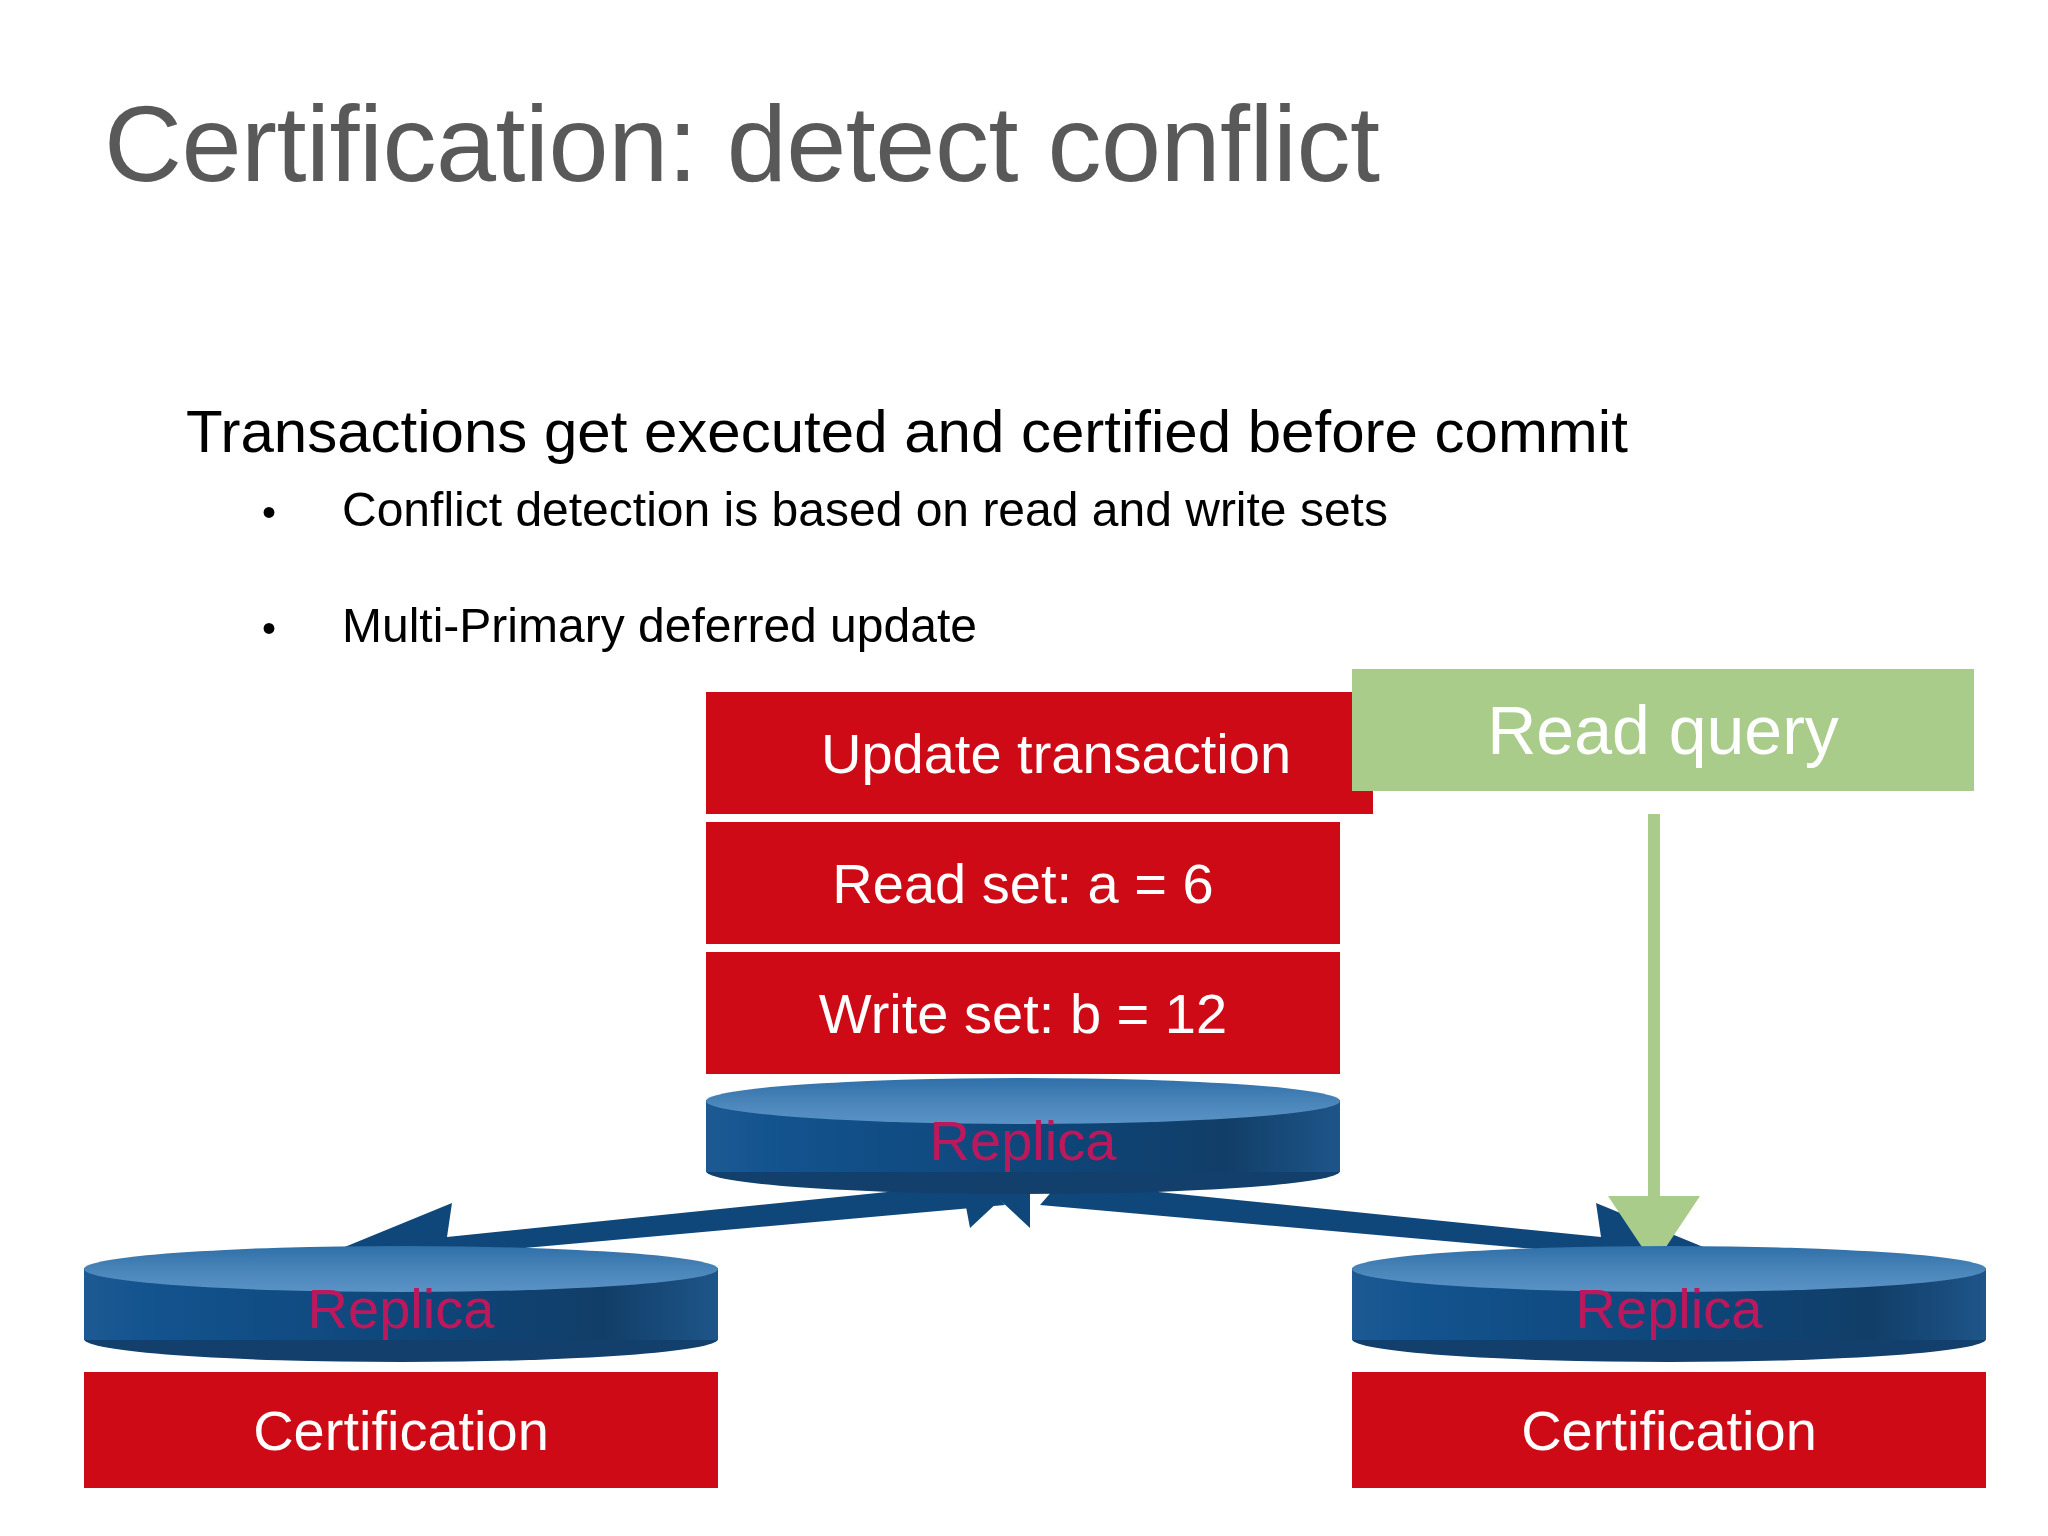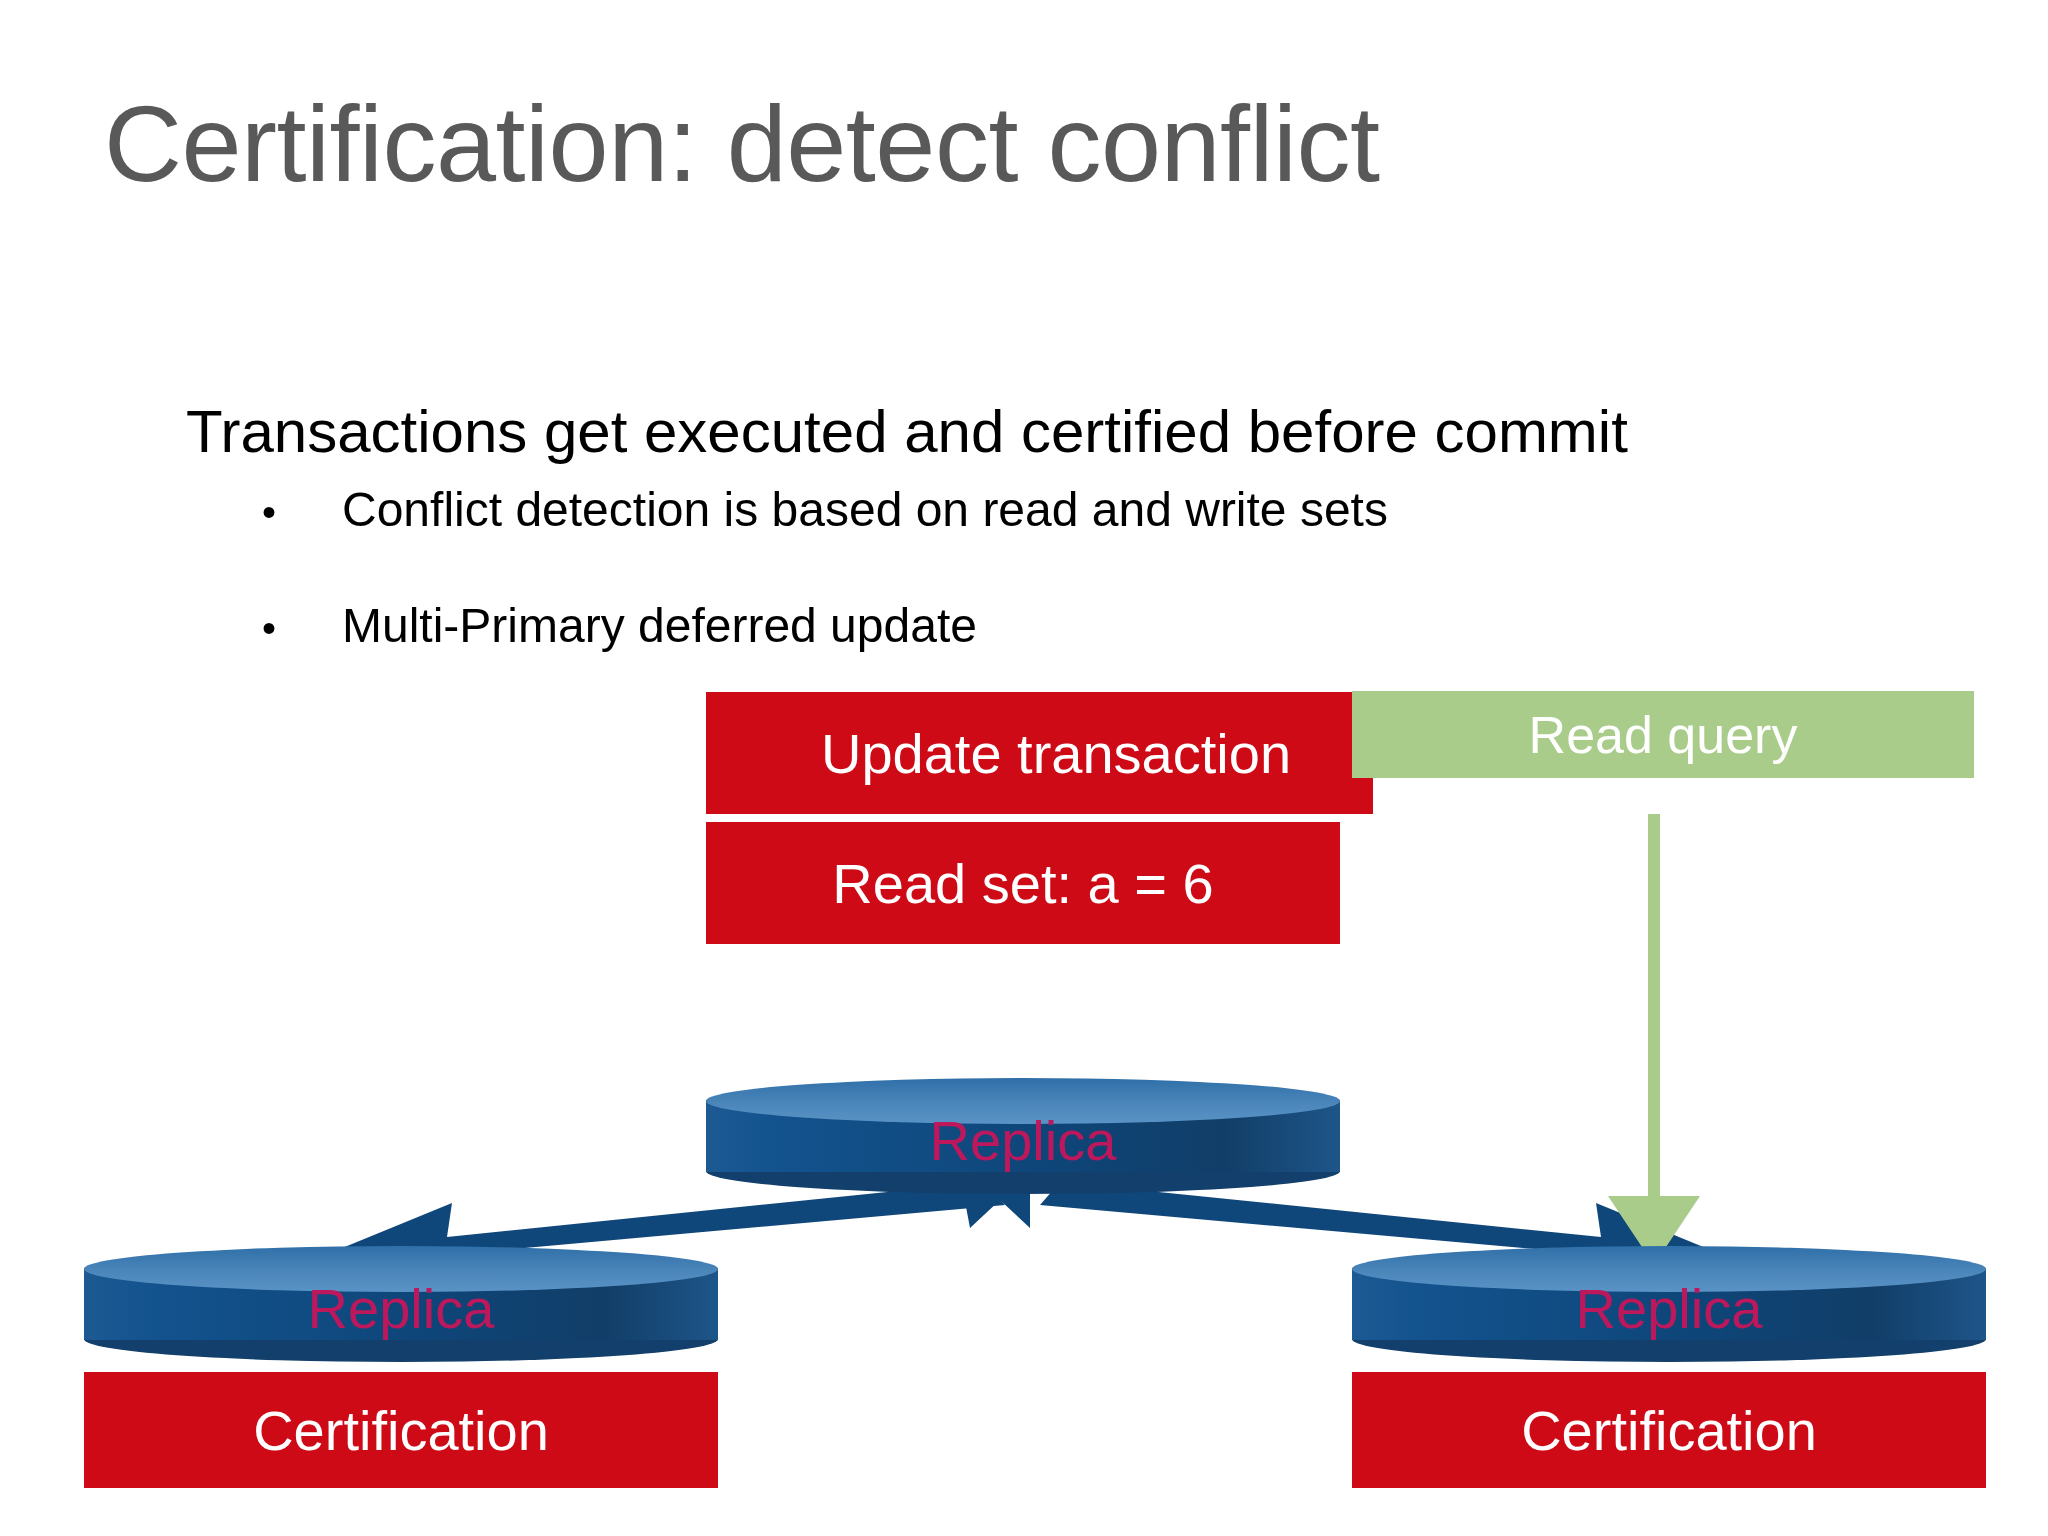--- a/index.html
+++ b/index.html
@@ -84,27 +84,27 @@
   }
   #box-read-set {
     left: 706px; top: 822px; width: 634px; height: 122px;
   }
   #box-write-set {
     left: 706px; top: 952px; width: 634px; height: 122px;
   }
 
   #box-read-query {
     position: absolute;
-    left: 1352px; top: 691px; width: 622px; height: 87px;
+    left: 1352px; top: 669px; width: 622px; height: 122px;
     background: #A9CC8A;
     color: #ffffff;
     display: flex;
     align-items: center;
     justify-content: center;
-    font-size: 52px;
+    font-size: 68px;
     white-space: nowrap;
   }
 
   
   .cylinder {
     position: absolute;
   }
   .cyl-body {
     position: absolute;
     left: 0;
@@ -189,20 +189,21 @@
       <polygon fill="#10477B" points="985,1182 1005,1205 424,1257 440,1292 330,1253 452,1203 447,1237"></polygon>
 
       <polygon fill="#10477B" points="1060,1182 1040,1205 1624,1257 1608,1292 1718,1253 1596,1203 1601,1237"></polygon>
 
       <rect x="1648" y="814" width="12" height="398" fill="#A9CC8A"></rect>
       <polygon fill="#A9CC8A" points="1608,1196 1700,1196 1654,1265"></polygon>
     </svg>
 
     <div class="red-box" id="box-update-transaction">Update transaction</div>
     <div class="red-box" id="box-read-set">Read set: a = 6</div>
+    <div class="red-box" id="box-write-set">Write set: b = 12</div>
 
     <div id="box-read-query">Read query</div>
 
     <div class="cylinder" id="cyl-middle">
       <div class="cyl-bottom"></div>
       <div class="cyl-body"></div>
       <div class="cyl-top"></div>
       <div class="cyl-label">Replica</div>
     </div>
 

